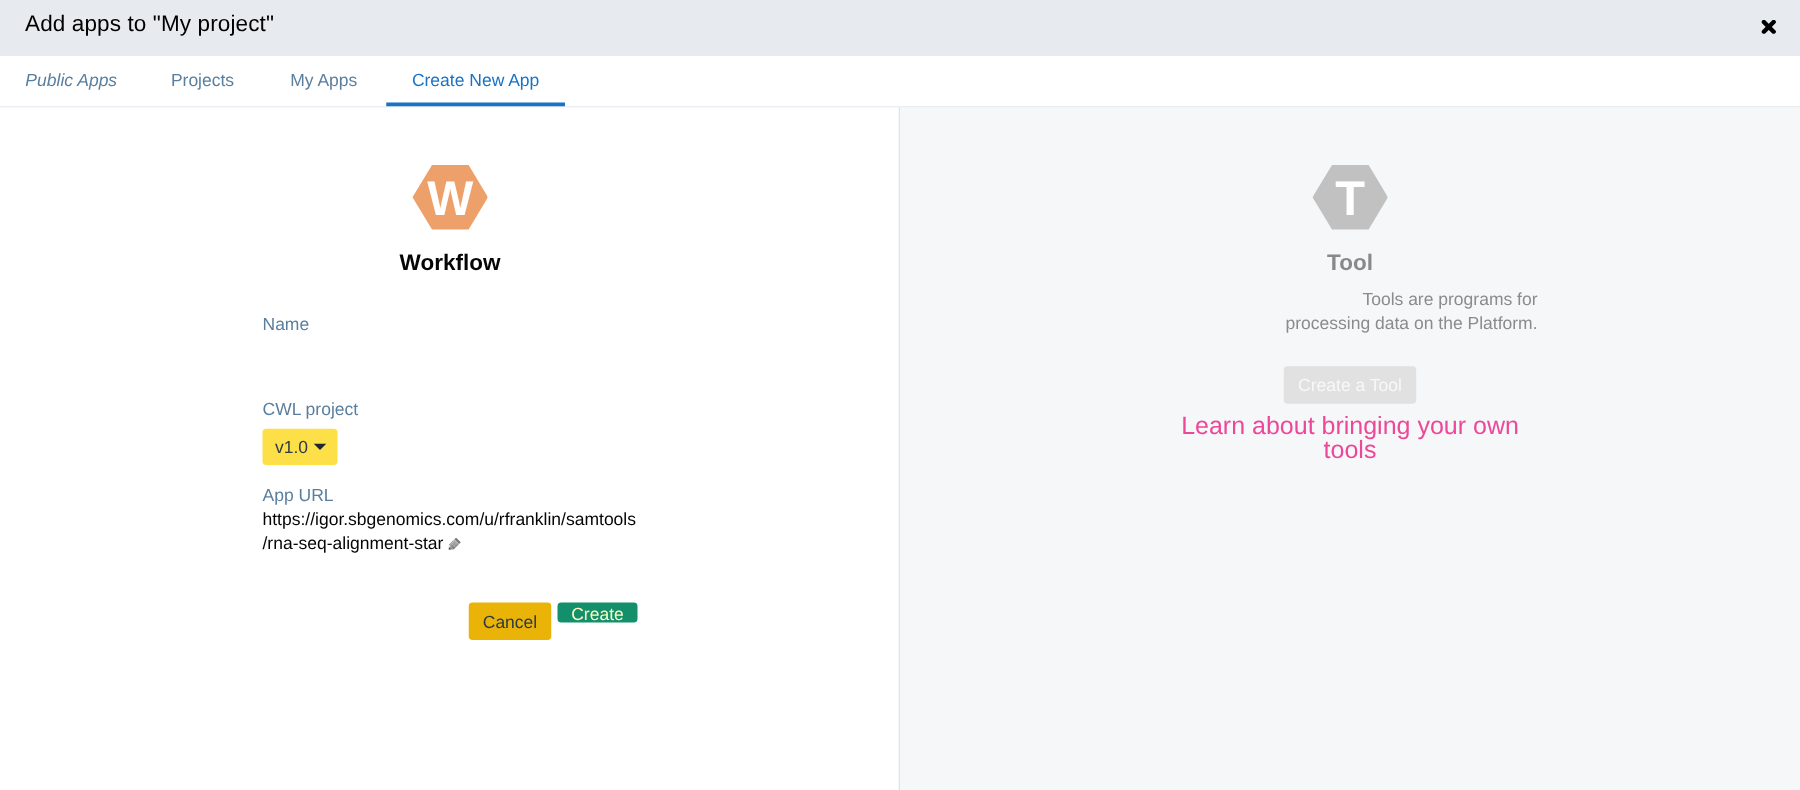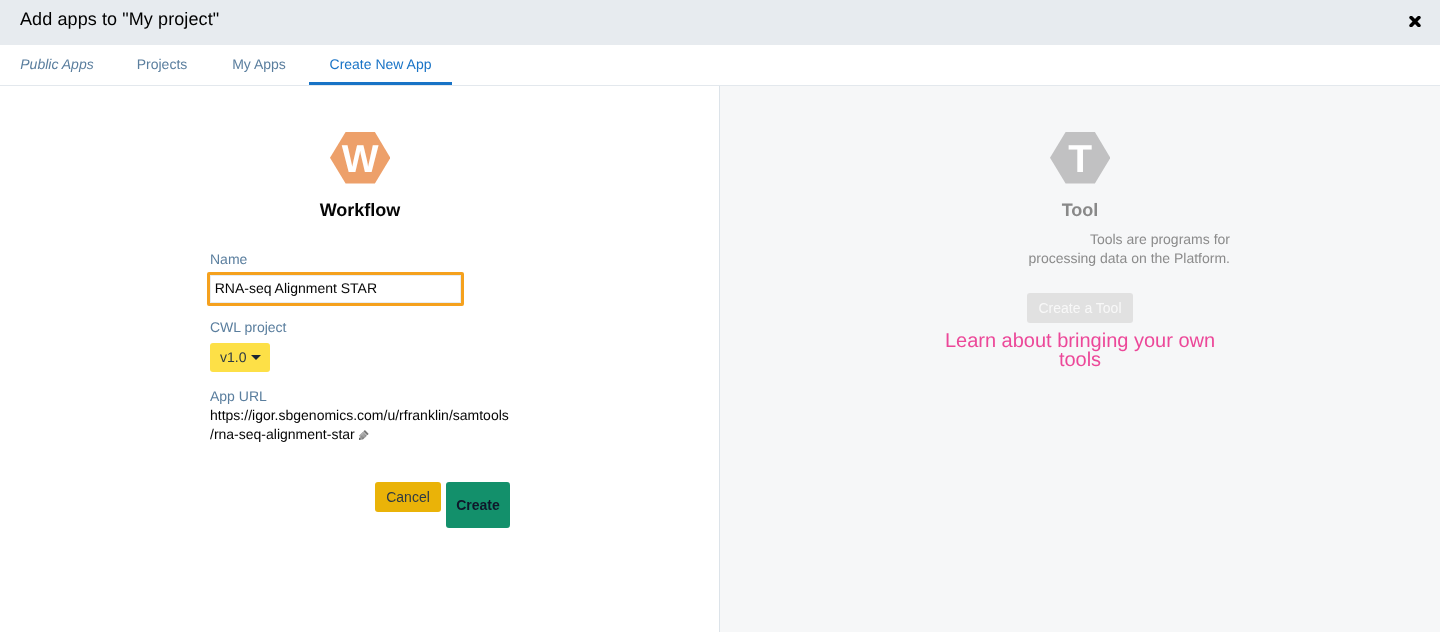--- a/index.html
+++ b/index.html
@@ -49,21 +49,21 @@
 
   .url-text{position:absolute;left:210px;top:406px;width:310px;font-size:14px;color:#050505;
             line-height:19px;}
   .pencil{display:inline-block;width:12px;height:12px;margin-left:2.5px;vertical-align:-3px;}
   .pencil svg{display:block;}
 
   .btn-row{position:absolute;left:0;top:0;width:0;height:0;}
   .btn{position:absolute;box-sizing:border-box;border:none;border-radius:3px;cursor:pointer;
        font-family:"Liberation Sans",sans-serif;font-size:14px;text-align:center;}
   .btn-cancel{left:375px;top:482px;width:66px;height:30px;background:#eab308;color:#2e3a44;}
-  .btn-create{left:446px;top:482px;width:64px;height:46px;background:#13906b;color:#0f172a;font-weight:bold;}
+  .btn-create{left:446px;top:482px;width:64px;height:16px;background:#13906b;color:#fef9c3;}
 
   
   .tool-desc{position:absolute;text-align:right;font-size:14px;color:#8b8b8b;line-height:19px;}
   .btn-tool{position:absolute;left:1027px;top:293px;width:106px;height:30px;background:#e1e1e1;
             color:#f8f8f8;border:none;border-radius:3px;font-size:14px;cursor:pointer;
             font-family:"Liberation Sans",sans-serif;}
   .tool-link{position:absolute;text-align:center;font-size:20px;color:#ec4899;cursor:pointer;}
 </style>
 </head>
 <body>
@@ -105,24 +105,20 @@
 
   <div class="hex" style="left:329.7px;top:132px;">
     <svg width="60.4" height="51.6" viewBox="0 0 60.4 51.6">
       <polygon points="15.6,0 44.9,0 60.4,25.8 44.9,51.6 15.6,51.6 0,25.8" fill="#eda06a"></polygon>
       <text x="30.2" y="39.7" text-anchor="middle" font-family="Liberation Sans, sans-serif" font-size="39" font-weight="bold" fill="#ffffff">W</text>
     </svg>
   </div>
   <div class="card-title" style="left:260px;top:199.6px;width:200px;font-size:18px;color:#050505;">Workflow</div>
 
   <div class="field-label" style="left:210px;top:251px;">Name</div>
-  <div class="name-input">
-    <div class="name-input-inner"></div>
-    <div class="name-value">RNA-seq Alignment STAR</div>
-  </div>
 
   <div class="field-label" style="left:210px;top:319px;">CWL project</div>
   <div class="cwl-select">
     <div class="cwl-value">v1.0</div>
     <div class="cwl-caret"></div>
   </div>
 
   <div class="field-label" style="left:210px;top:388px;">App URL</div>
   <div class="url-text">
     <div>https://igor.sbgenomics.com/u/rfranklin/samtools</div>

